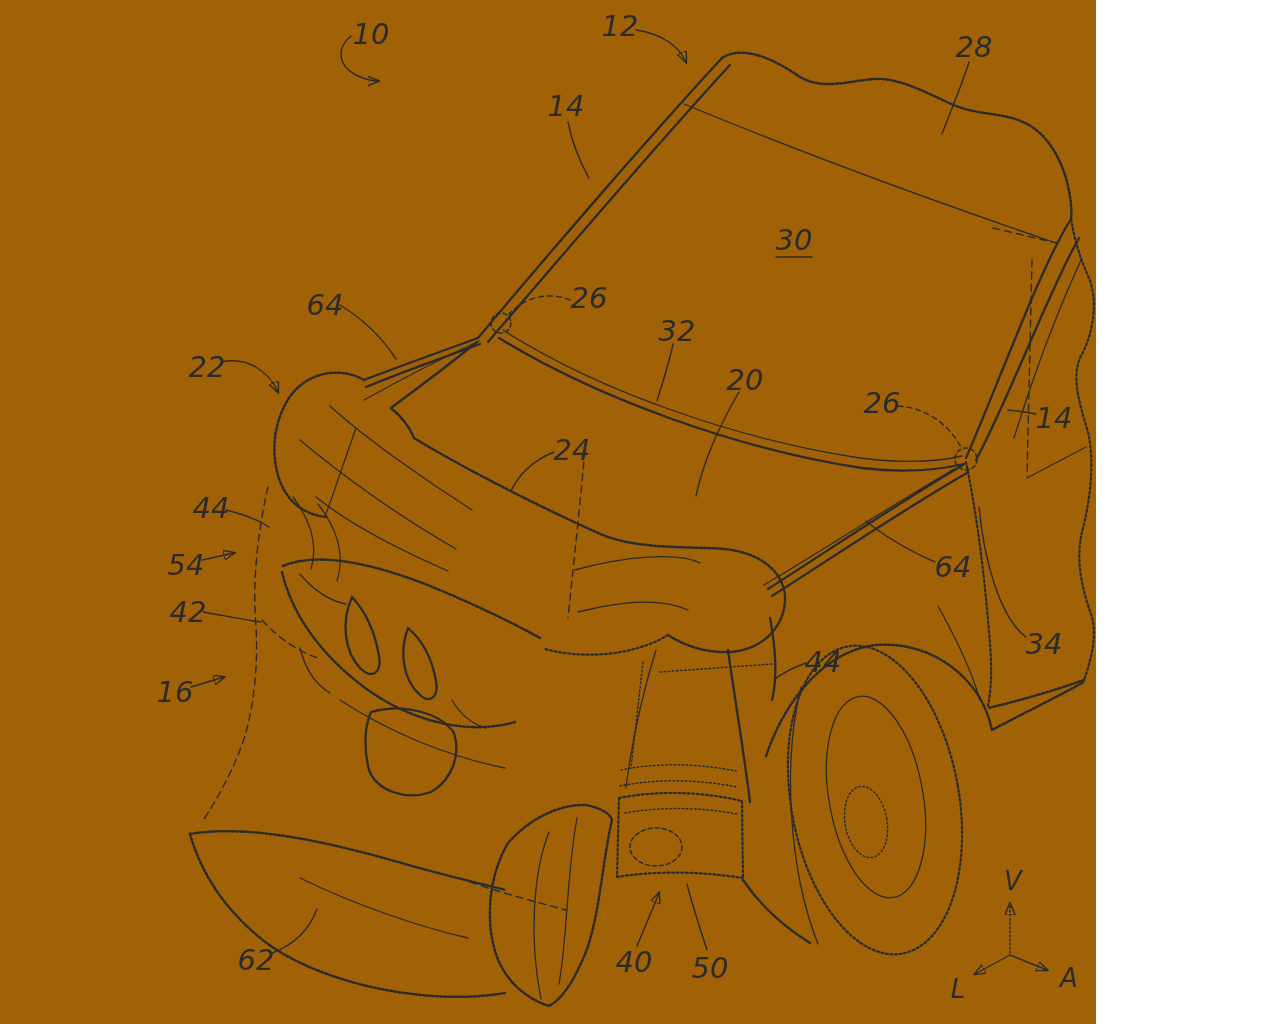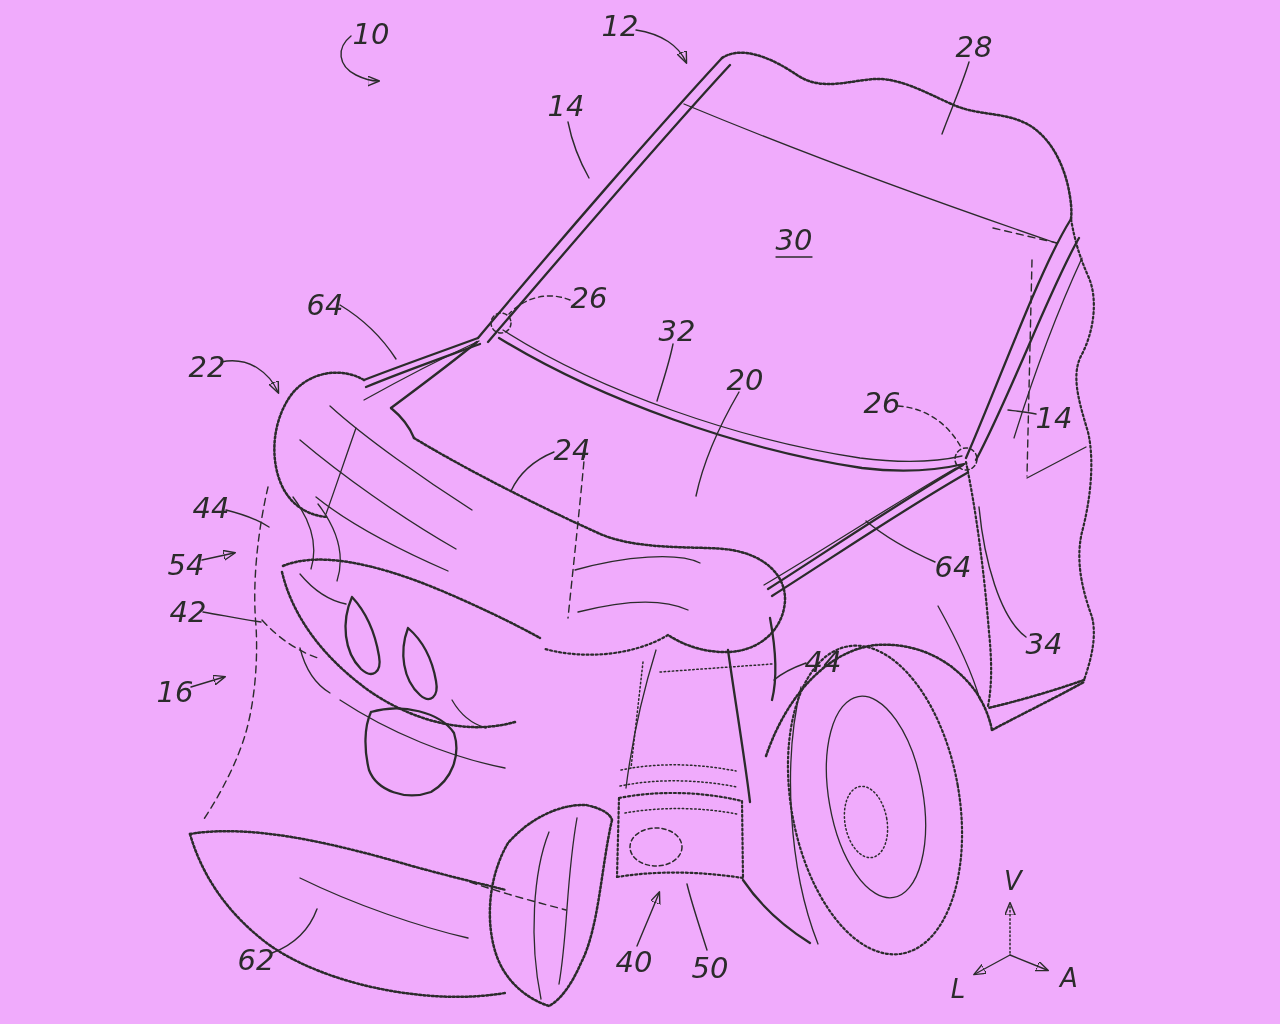--- a/index.html
+++ b/index.html
@@ -1,16 +1,16 @@
 <!DOCTYPE html>
 <html><head>
 <meta charset="utf-8">
 <style>
   html,body{margin:0;padding:0;background:#ffffff;}
-  .stage{position:relative;width:1280px;height:1024px;background:#f0abfc;overflow:hidden;}
+  .stage{position:relative;width:1096px;height:1024px;background:#a16207;overflow:hidden;}
   svg{position:absolute;left:0;top:0;}
   svg *{vector-effect:non-scaling-stroke;}
   path,circle,ellipse,line{fill:none;stroke:#2b2b2b;stroke-linecap:round;stroke-linejoin:round;}
   .bold{stroke-width:2.3;}
   .boldst{stroke-width:2.5;stroke-dasharray:2 2.2;}
   .thin{stroke-width:1.3;}
   .dash{stroke-width:1.4;stroke-dasharray:7 5;}
   .dots{stroke-width:1.5;stroke-dasharray:1.5 2.6;}
   .dots2{stroke-width:2.2;stroke-dasharray:2 2.6;}
   .dashc{stroke-width:1.5;stroke-dasharray:4 3;}

